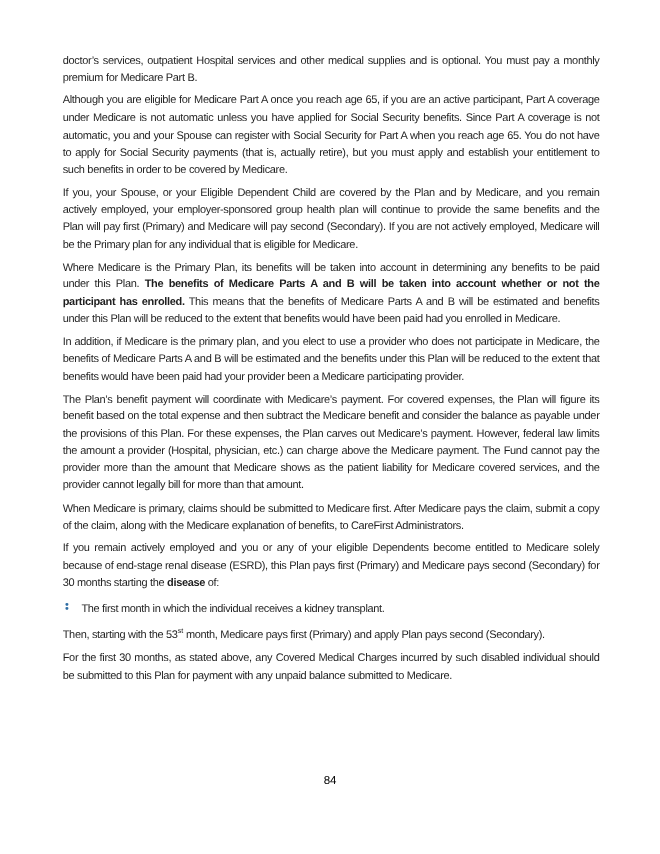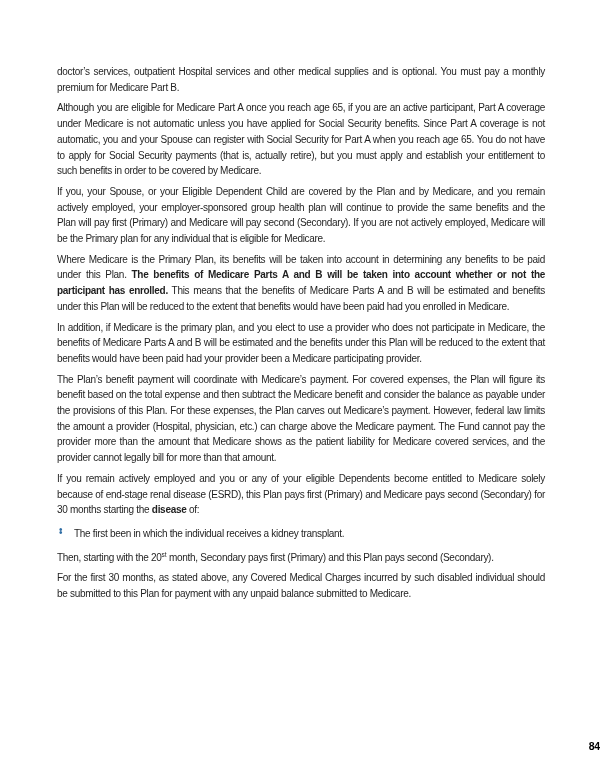--- a/index.html
+++ b/index.html
@@ -17,21 +17,20 @@
   }
   .doc-content {
     position: absolute;
     left: 57px;
     top: 48px;
     width: 488px;
     font-size: 10px;
     line-height: 15.7px;
     letter-spacing: -0.3px;
     text-align: justify;
-    margin-top: 16px;
   }
   .para {
     margin: 0 0 5px 0;
   }
   .para b {
     letter-spacing: -0.3px;
   }
   .bullet-item {
     position: relative;
     padding-left: 17px;
@@ -45,41 +44,41 @@
     font-size: 10px;
   }
   sup {
     font-size: 6.5px;
     letter-spacing: 0;
     line-height: 0;
   }
   .footer {
     position: absolute;
     left: 0;
-    top: 740px;
+    top: 704px;
     width: 100%;
-    text-align: right;
+    text-align: center;
     font-size: 10.5px;
     letter-spacing: -0.2px;
-    font-weight: bold;
   }
 </style>
 </head>
 <body>
 
 <div class="page">
   <div class="doc-content" style="color: rgb(31, 31, 31);">
       <p class="para"><span>doctor’s services, outpatient Hospital services and other medical supplies and is optional. You must pay a monthly premium for Medicare Part B.</span></p>
       <p class="para"><span>Although you are eligible for Medicare Part A once you reach age 65, if you are an active participant, Part A coverage under Medicare is not automatic unless you have applied for Social Security benefits. Since Part A coverage is not automatic, you and your Spouse can register with Social Security for Part A when you reach age 65. You do not have to apply for Social Security payments (that is, actually retire), but you must apply and establish your entitlement to such benefits in order to be covered by Medicare.</span></p>
       <p class="para"><span>If you, your Spouse, or your Eligible Dependent Child are covered by the Plan and by Medicare, and you remain actively employed, your employer-sponsored group health plan will continue to provide the same benefits and the Plan will pay first (Primary) and Medicare will pay second (Secondary). If you are not actively employed, Medicare will be the Primary plan for any individual that is eligible for Medicare.</span></p>
       <p class="para"><span>Where Medicare is the Primary Plan, its benefits will be taken into account in determining any benefits to be paid under this Plan. </span><b>The benefits of Medicare Parts A and B will be taken into account whether or not the participant has enrolled.</b><span> This means that the benefits of Medicare Parts A and B will be estimated and benefits under this Plan will be reduced to the extent that benefits would have been paid had you enrolled in Medicare.</span></p>
       <p class="para"><span>In addition, if Medicare is the primary plan, and you elect to use a provider who does not participate in Medicare, the benefits of Medicare Parts A and B will be estimated and the benefits under this Plan will be reduced to the extent that benefits would have been paid had your provider been a Medicare participating provider.</span></p>
       <p class="para"><span>The Plan’s benefit payment will coordinate with Medicare’s payment. For covered expenses, the Plan will figure its benefit based on the total expense and then subtract the Medicare benefit and consider the balance as payable under the provisions of this Plan. For these expenses, the Plan carves out Medicare’s payment. However, federal law limits the amount a provider (Hospital, physician, etc.) can charge above the Medicare payment. The Fund cannot pay the provider more than the amount that Medicare shows as the patient liability for Medicare covered services, and the provider cannot legally bill for more than that amount.</span></p>
+      <p class="para"><span>When Medicare is primary, claims should be submitted to Medicare first. After Medicare pays the claim, submit a copy of the claim, along with the Medicare explanation of benefits, to CareFirst Administrators.</span></p>
       <p class="para"><span>If you remain actively employed and you or any of your eligible Dependents become entitled to Medicare solely because of end-stage renal disease (ESRD), this Plan pays first (Primary) and Medicare pays second (Secondary) for 30 months starting the </span><b>disease</b><span> of:</span></p>
       <div class="bullet-item"><span class="bullet-dot" style="color: rgb(46, 109, 164);">•</span></div>
-      <div class="bullet-item"><span class="bullet-dot" style="color: rgb(46, 109, 164);">•</span><span><span>The first been in which the individual receives a kidney transplant.</span></span></div>
-      <p class="para"><span>Then, starting with the 20</span><sup>st</sup><span> month, Secondary pays first (Primary) and this Plan pays second (Secondary).</span></p>
+      <div class="bullet-item"><span class="bullet-dot" style="color: rgb(46, 109, 164);">•</span><span><span>The first month in which the individual receives a kidney transplant.</span></span></div>
+      <p class="para"><span>Then, starting with the 53</span><sup>st</sup><span> month, Medicare pays first (Primary) and apply Plan pays second (Secondary).</span></p>
       <p class="para"><span>For the first 30 months, as stated above, any Covered Medical Charges incurred by such disabled individual should be submitted to this Plan for payment with any unpaid balance submitted to Medicare.</span></p>
     </div>
   <div class="footer">
     <span>84</span>
   </div>
 </div>
 
 </body></html>

